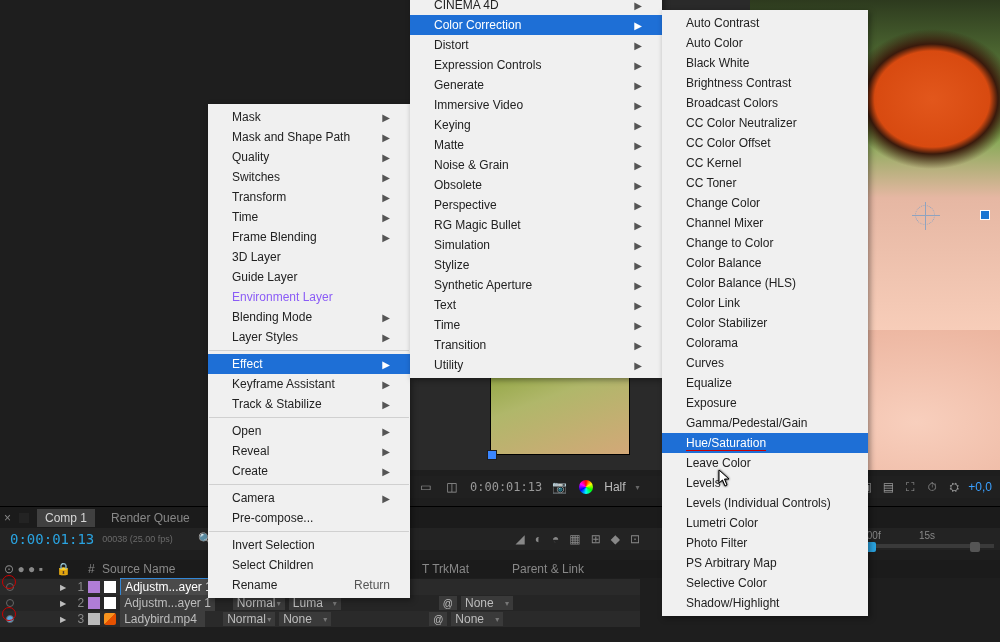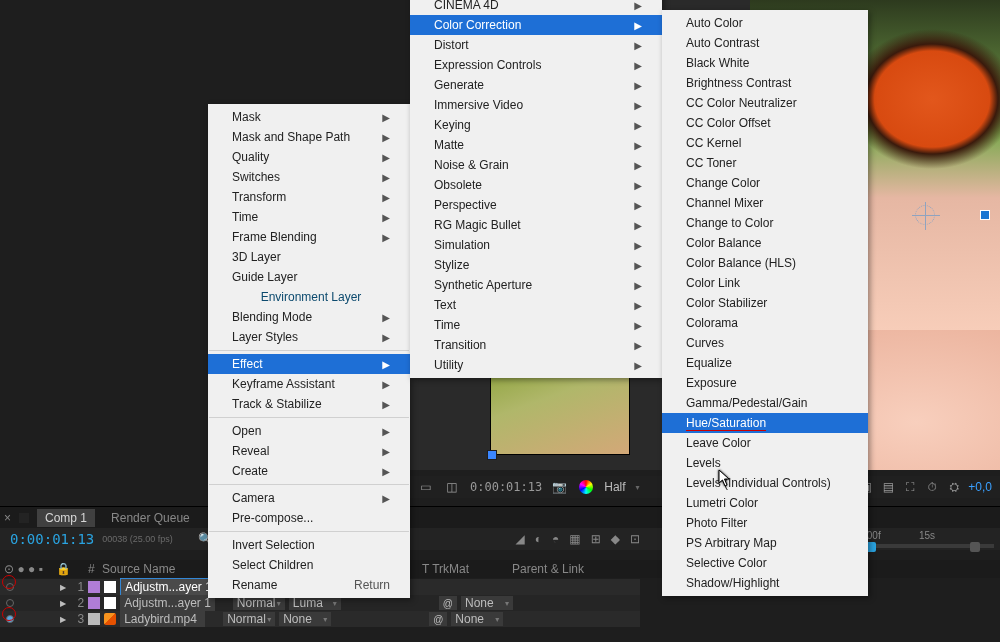--- a/index.html
+++ b/index.html
@@ -19,21 +19,21 @@
 .preview-handle { position:absolute; right:80px; bottom:170px; width:10px; height:10px; background:#1976d2; border:1px solid #fff; }
 .preview-handle.r2 { right:10px; top:210px; }
 .crosshair { position:absolute; right:65px; top:205px; width:20px; height:20px; border:1px dotted #8fa3c0; border-radius:50%; }
 .crosshair::before,.crosshair::after{content:"";position:absolute;background:#8fa3c0;}
 .crosshair::before{left:9px;top:-4px;width:1px;height:28px;}
 .crosshair::after{top:9px;left:-4px;height:1px;width:28px;}
 
 
 .menu { position:absolute; background:#f0f0f0; color:#222; box-shadow:2px 2px 6px rgba(0,0,0,.4); padding:3px 0; }
 .menu-item { display:flex; align-items:center; justify-content:space-between; height:20px; padding:0 20px 0 24px; white-space:nowrap; cursor:default; }
-.menu-item.disabled { color:#0c4a6e;justify-content:center; }
+.menu-item.disabled { color:#8b5cf6; }
 .menu-item.sel { background:#1e6fd6; color:#fff; }
 .menu-item .arrow { font-size:10px; color:#555; margin-left:30px; }
 .menu-item.sel .arrow { color:#fff; }
 .menu .sep { height:1px; background:#d0d0d0; margin:3px 1px; }
 .menu .kb { color:#555; margin-left:30px; }
 .redline { border-bottom:1.5px solid #c00; }
 .redcircle { position:absolute; border:1.5px solid #c00; border-radius:50%; width:14px; height:14px; }
 
 .cursor { position:absolute; left:718px; top:469px; width:14px; height:18px; z-index:99; pointer-events:none; }
 .cursor svg { filter:drop-shadow(0 0 1px #000); }
@@ -393,30 +393,33 @@
       <span class="arrow">▶</span>
     </div>
     <div class="menu-item">
       <span>Utility</span>
       <span class="arrow">▶</span>
     </div>
   </div>
 
 <div class="menu" id="menu3" style="left:662px; top:10px; width:206px;">
     <div class="menu-item">
+      <span>Auto Contrast</span>
+    </div>
+    <div class="menu-item">
       <span>Auto Color</span>
     </div>
     <div class="menu-item">
-      <span>Auto Contrast</span>
-    </div>
-    <div class="menu-item">
       <span>Black  White</span>
     </div>
     <div class="menu-item">
       <span>Brightness  Contrast</span>
+    </div>
+    <div class="menu-item">
+      <span>Broadcast Colors</span>
     </div>
     <div class="menu-item">
       <span>CC Color Neutralizer</span>
     </div>
     <div class="menu-item">
       <span>CC Color Offset</span>
     </div>
     <div class="menu-item">
       <span>CC Kernel</span>
     </div>

